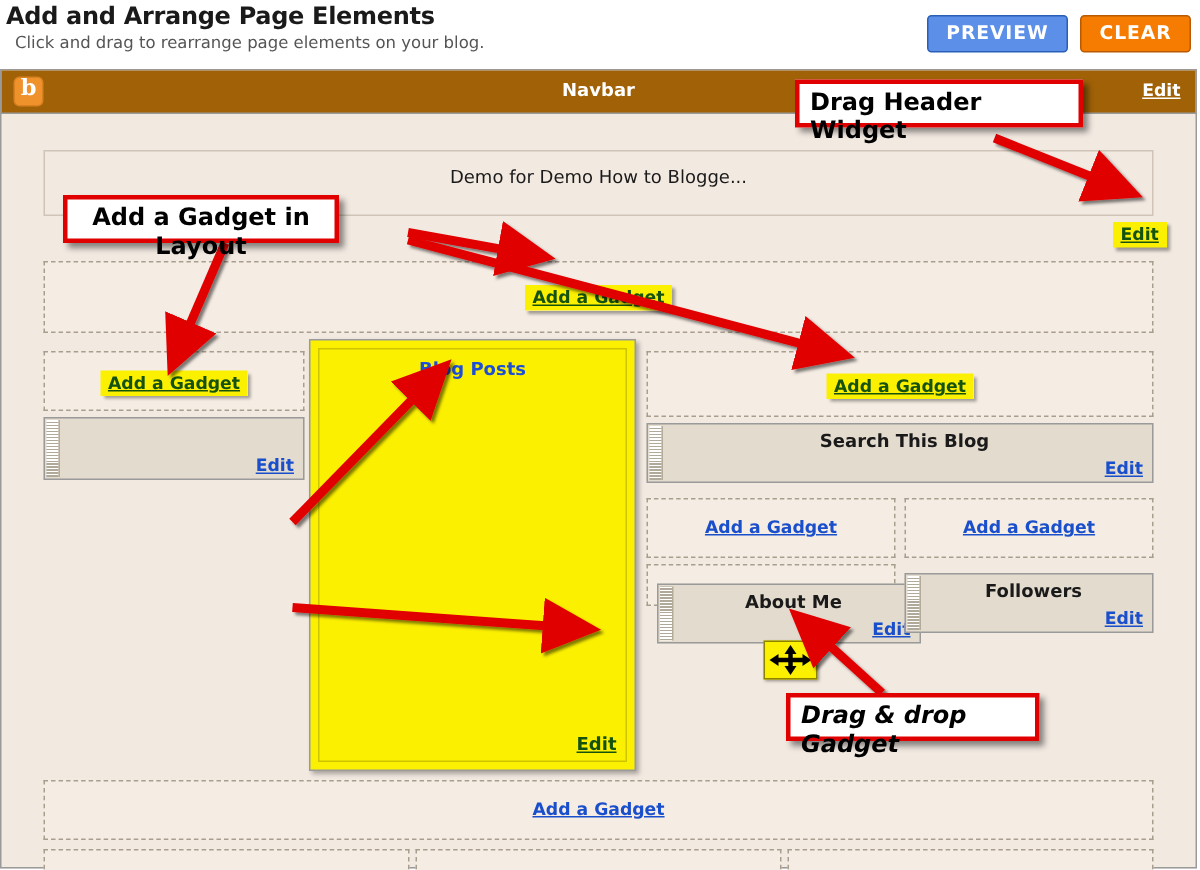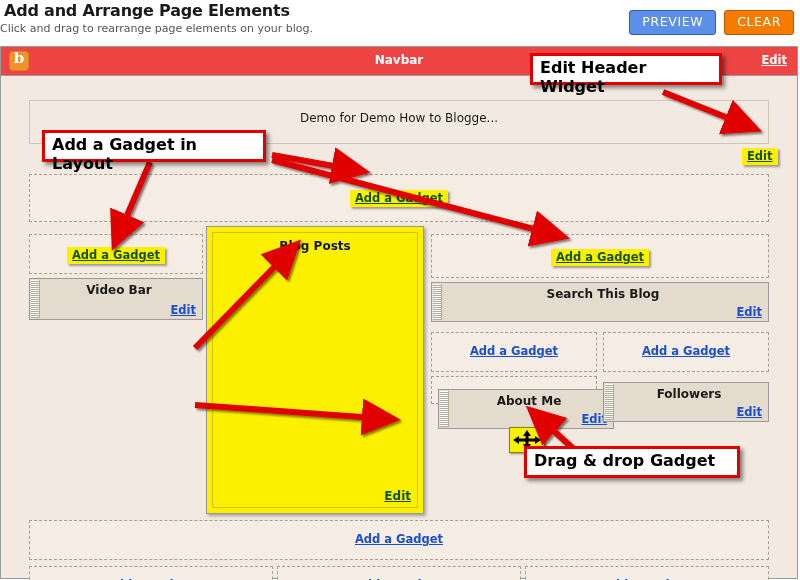--- a/index.html
+++ b/index.html
@@ -28,33 +28,33 @@
   .page-title {
     position: absolute;
     left: 4px; top: 1px;
     font-size: 16px;
     font-weight: bold;
     color: #1a1a1a;
     letter-spacing: -0.2px;
   }
   .page-subtitle {
     position: absolute;
-    left: 0; top: 22px;
+    left: 10px; top: 22px;
     font-size: 11px;
     color: #555555;
   }
   .topbtns {
     position: absolute;
     right: 6px; top: 10px;
     display: flex;
     gap: 8px;
   }
   .btn {
     font-size: 12.5px;
-    font-weight: normal;
+    font-weight: bold;
     color: #ffffff;
     letter-spacing: 0.6px;
     padding: 4px 12px 5px 12px;
     border-radius: 3px;
     line-height: 1.15;
     text-align: right;
     white-space: nowrap;
   }
   .btn-blue {
     background: #5b8fe8;
@@ -72,21 +72,21 @@
     width: 798px;
     height: 533px;
     border: 1px solid #9a9a9a;
     background: #f2e9e1;
     box-sizing: border-box;
   }
   .navbar {
     position: absolute;
     left: 0; top: 0;
     width: 796px; height: 28px;
-    background: #ef4444;
+    background: #a16207;
     border-bottom: 1px solid #9a9a9a;
   }
   .navbar-title {
     position: absolute;
     left: 0; top: 6px;
     width: 796px;
     text-align: center;
     font-size: 12px;
     font-weight: bold;
     color: #ffffff;
@@ -218,21 +218,21 @@
     position: absolute;
     left: 5px; top: 5px; right: 5px; bottom: 5px;
     border: 1px solid #cfc400;
   }
   .blogposts .bp-title {
     position: absolute;
     left: 0; right: 0; top: 12px;
     text-align: center;
     font-size: 12px;
     font-weight: bold;
-    color: #0f172a;
+    color: #1d4ed8;
   }
   .blogposts .bp-edit {
     position: absolute;
     right: 12px; bottom: 10px;
     font-size: 12px;
     font-weight: bold;
     color: #14520e;
     text-decoration: underline;
   }
 
@@ -307,21 +307,20 @@
         </div>
       </div>
 
       <div class="placeholder" style="left:28px; top:158px; width:174px; height:40px;">
         <div class="hl-wrap" style="top:9px;">
           <span class="hl" style="font-size:11.5px; font-weight:bold; text-decoration:underline;">Add a Gadget</span>
         </div>
       </div>
       <div class="widget" style="left:28px; top:202px; width:174px; height:42px;">
         <span class="grip"></span>
-        <span class="wtitle">Video Bar</span>
         <span class="wedit">Edit</span>
       </div>
 
       <div class="blogposts" style="left:205px; top:150px; width:218px; height:288px;">
         <div class="bp-inner"></div>
         <div class="bp-title">Blog Posts</div>
         <div class="bp-edit">Edit</div>
       </div>
 
       <div class="placeholder" style="left:430px; top:158px; width:338px; height:44px;">
@@ -408,25 +407,25 @@
 
       <path d="M195,348 L283,258"></path>
 
       <path d="M195,405 L375,418"></path>
 
       <path d="M588,462 L545,423"></path>
     </g>
   </svg>
 
   <div class="callout" style="left:530px; top:53px; width:192px; height:32px;">
-    <span class="ctext">Edit Header Widget</span>
+    <span class="ctext">Drag Header Widget</span>
   </div>
 
-  <div class="callout" style="left:42px; top:130px; width:224px; height:32px;">
+  <div class="callout" style="left:42px; top:130px; width:184px; height:32px;text-align:center;">
     <span class="ctext" style="text-decoration:none;">Add a Gadget in Layout</span>
   </div>
 
 
-  <div class="callout" style="left:524px; top:446px; width:216px; height:32px;">
+  <div class="callout" style="left:524px; top:462px; width:169px; height:32px;font-style:italic;">
     <span class="ctext">Drag &amp; drop Gadget</span>
   </div>
 
 </div>
 
 </body></html>

